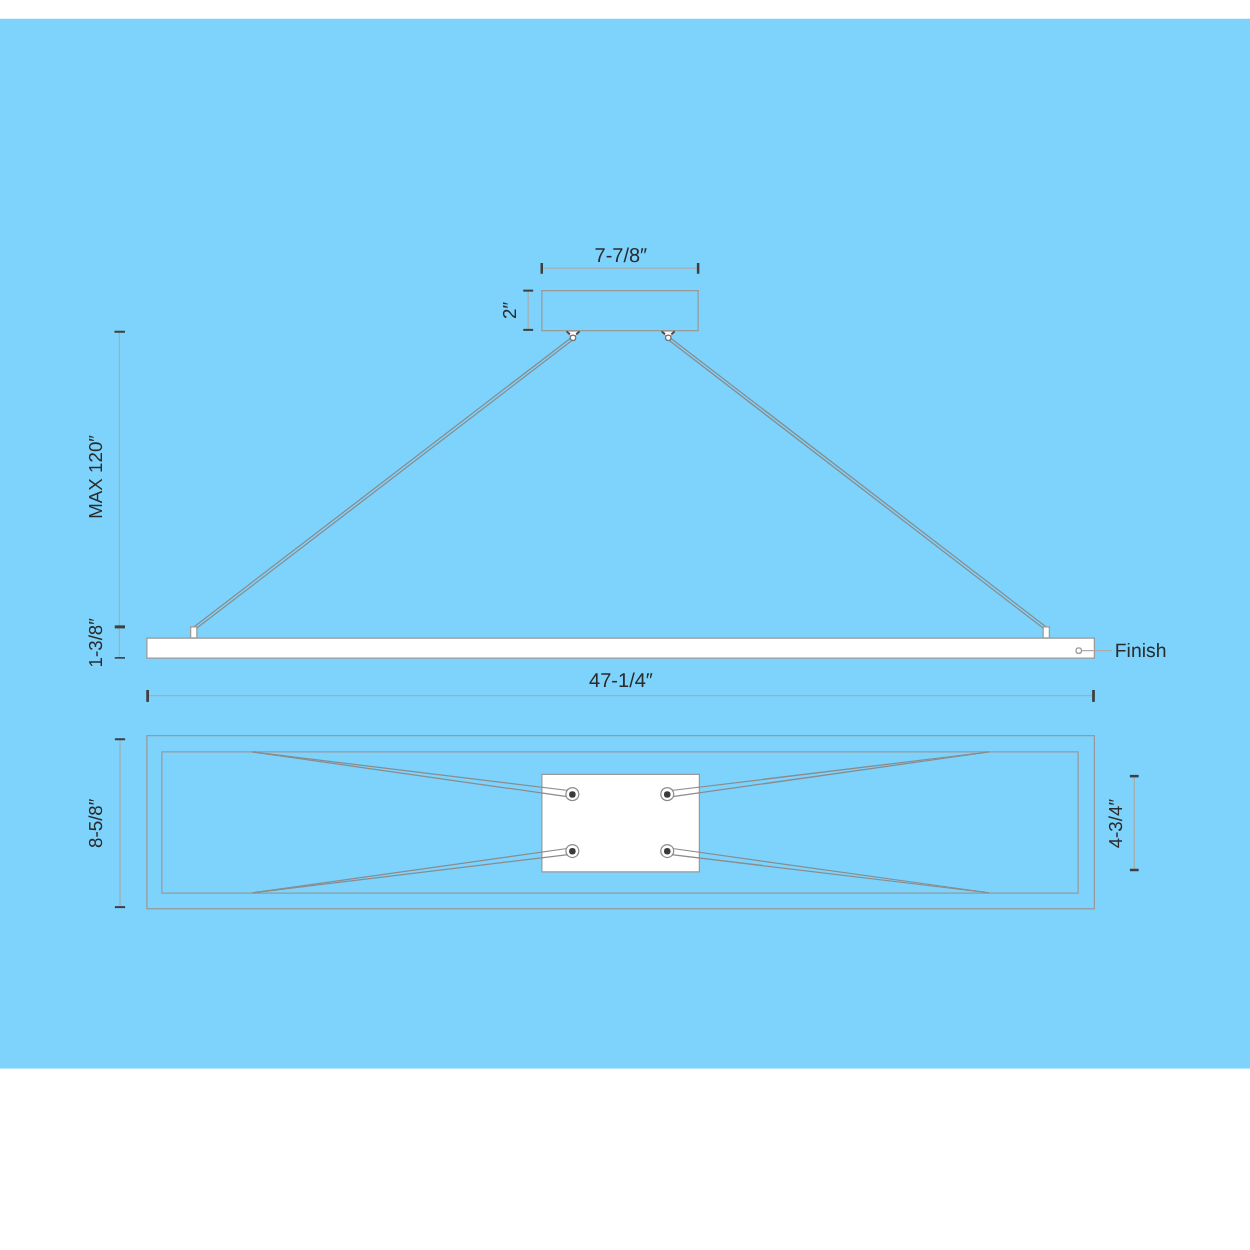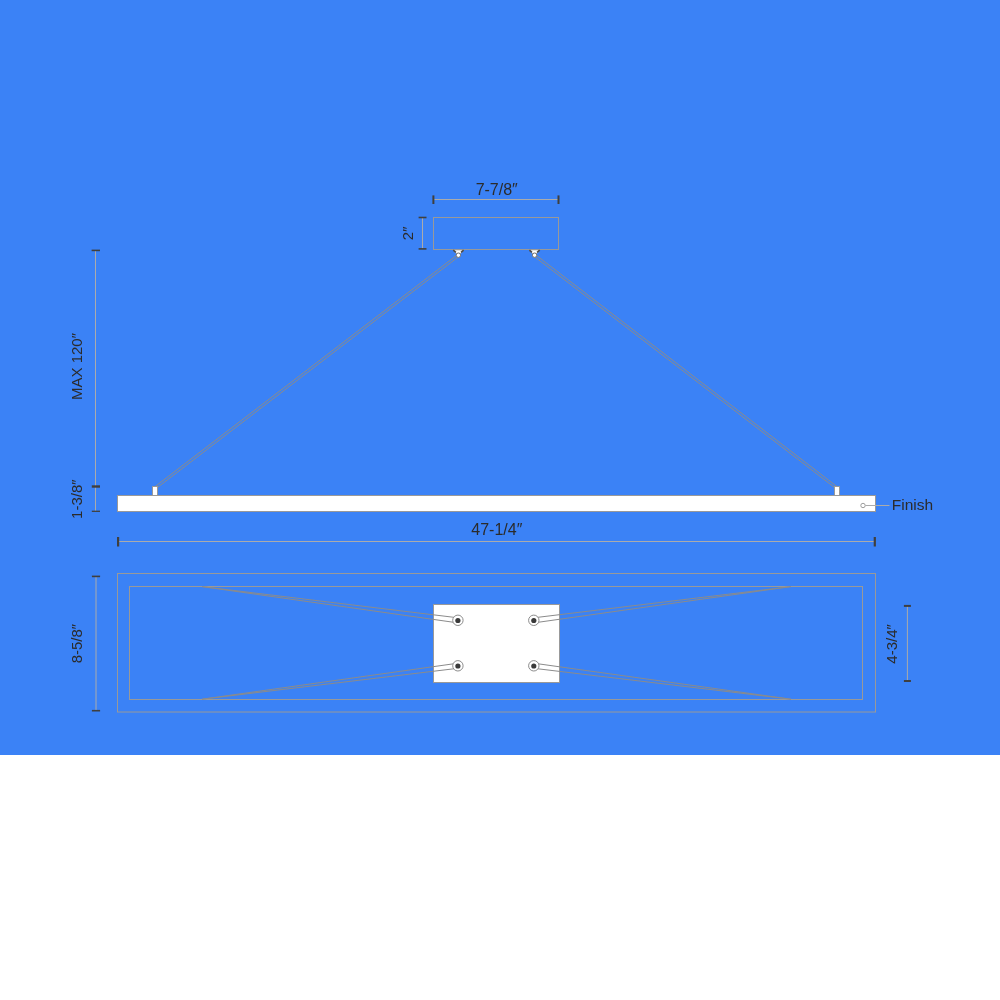--- a/index.html
+++ b/index.html
@@ -1,17 +1,17 @@
 <!DOCTYPE html>
 <html><head>
 <meta charset="utf-8">
 <title>Linear Pendant Spec Drawing</title>
 <style>
   html,body{margin:0;padding:0;background:#ffffff;}
-  .page{position:relative;width:1000px;height:755px;background:#3b82f6;overflow:hidden;}
+  .page{position:relative;width:1000px;height:840px;background:#7dd3fc;overflow:hidden;margin-top:15px;}
   svg{position:absolute;left:0;top:0;}
   text{font-family:"Liberation Sans", sans-serif;fill:#2b2b2b;}
 </style>
 </head>
 <body>
 <div class="page">
 <svg width="1000" height="1000" viewBox="0 0 1000 1000" fill="none" stroke-linecap="butt">
 
   <g>
     <line x1="433.4" y1="199.5" x2="558.5" y2="199.5" stroke="#ababab" stroke-width="1"></line>

